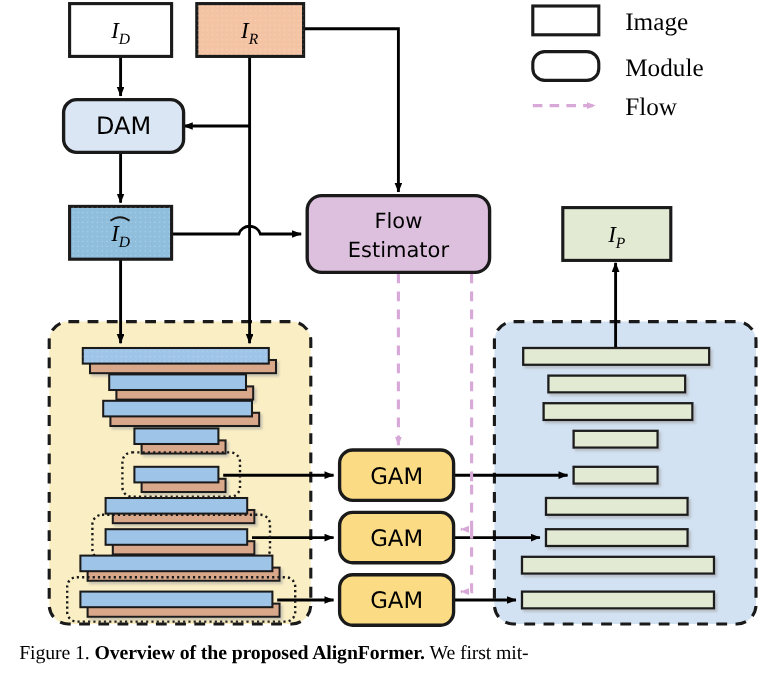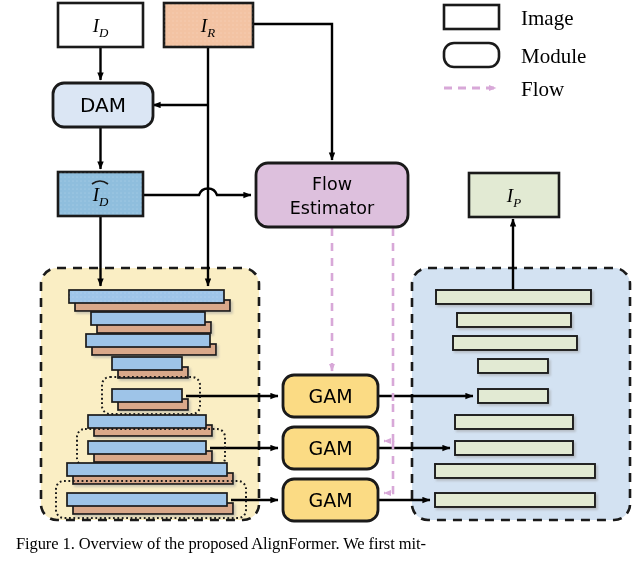--- a/index.html
+++ b/index.html
@@ -26,21 +26,21 @@
   .cap {
     position: absolute;
     left: 0; top: 534px;
     width: 640px;
     font-family: "Liberation Serif", "DejaVu Serif", serif;
     font-size: 16.5px;
     color: #000;
     white-space: nowrap;
     letter-spacing: -0.1px;
   }
-  .cap b { font-weight: 400; }
+  .cap b { font-weight: 700; }
   text { font-family: "DejaVu Sans", sans-serif; }
   .serif-lbl { font-family: "Liberation Serif", "DejaVu Serif", serif; }
 </style>
 </head>
 <body>
 
 <div id="figure">
 
   <svg class="canvas" viewBox="0 0 640 566">
     <defs>

